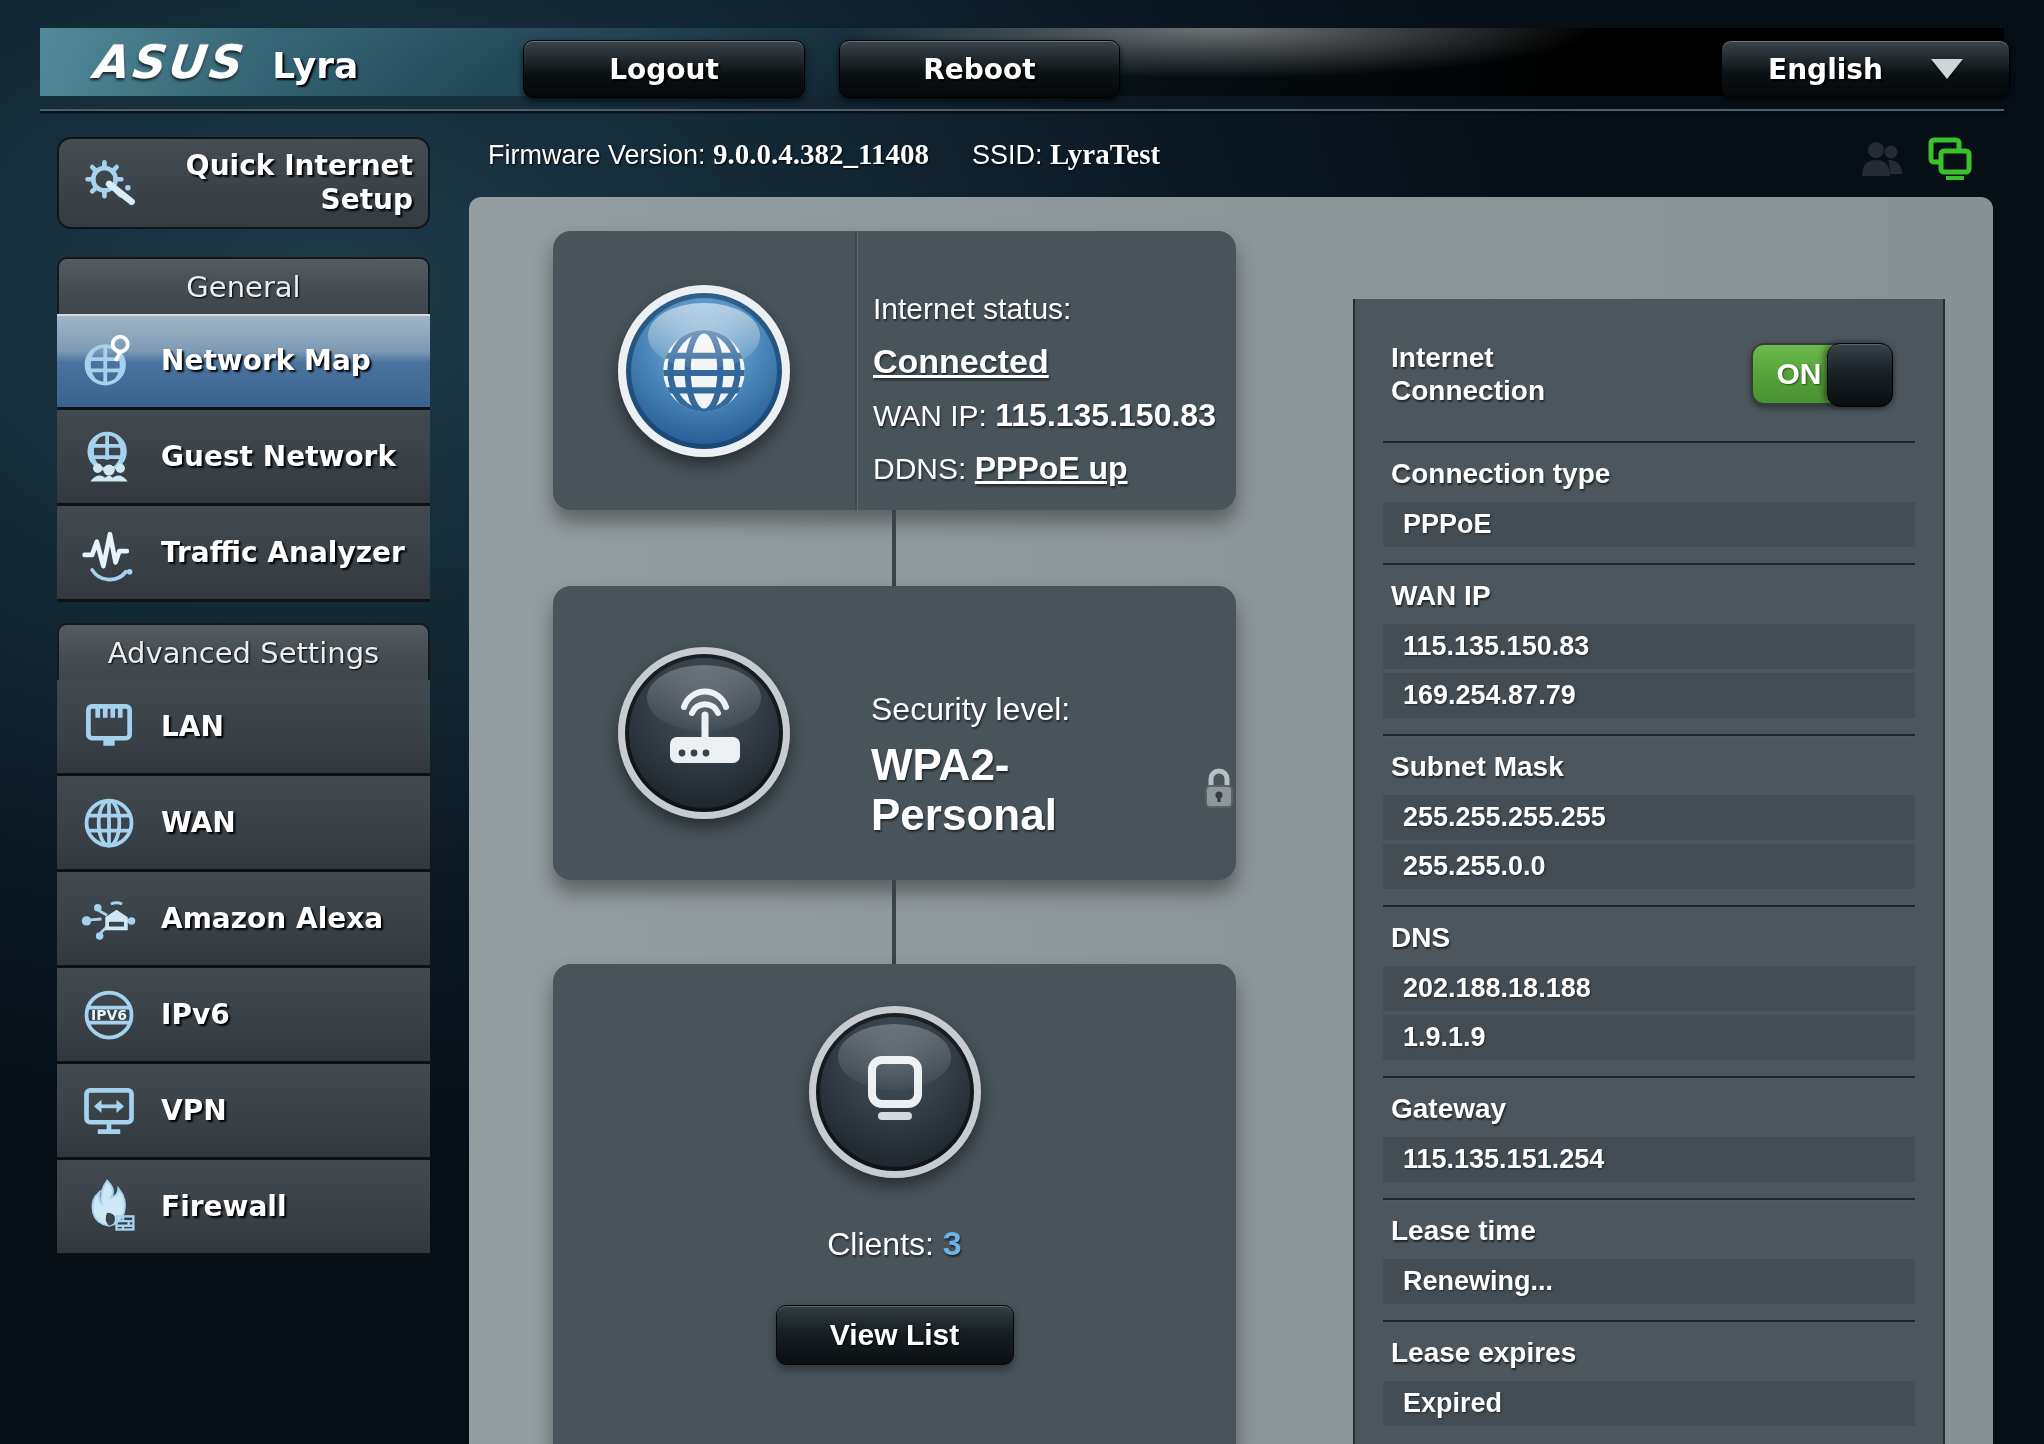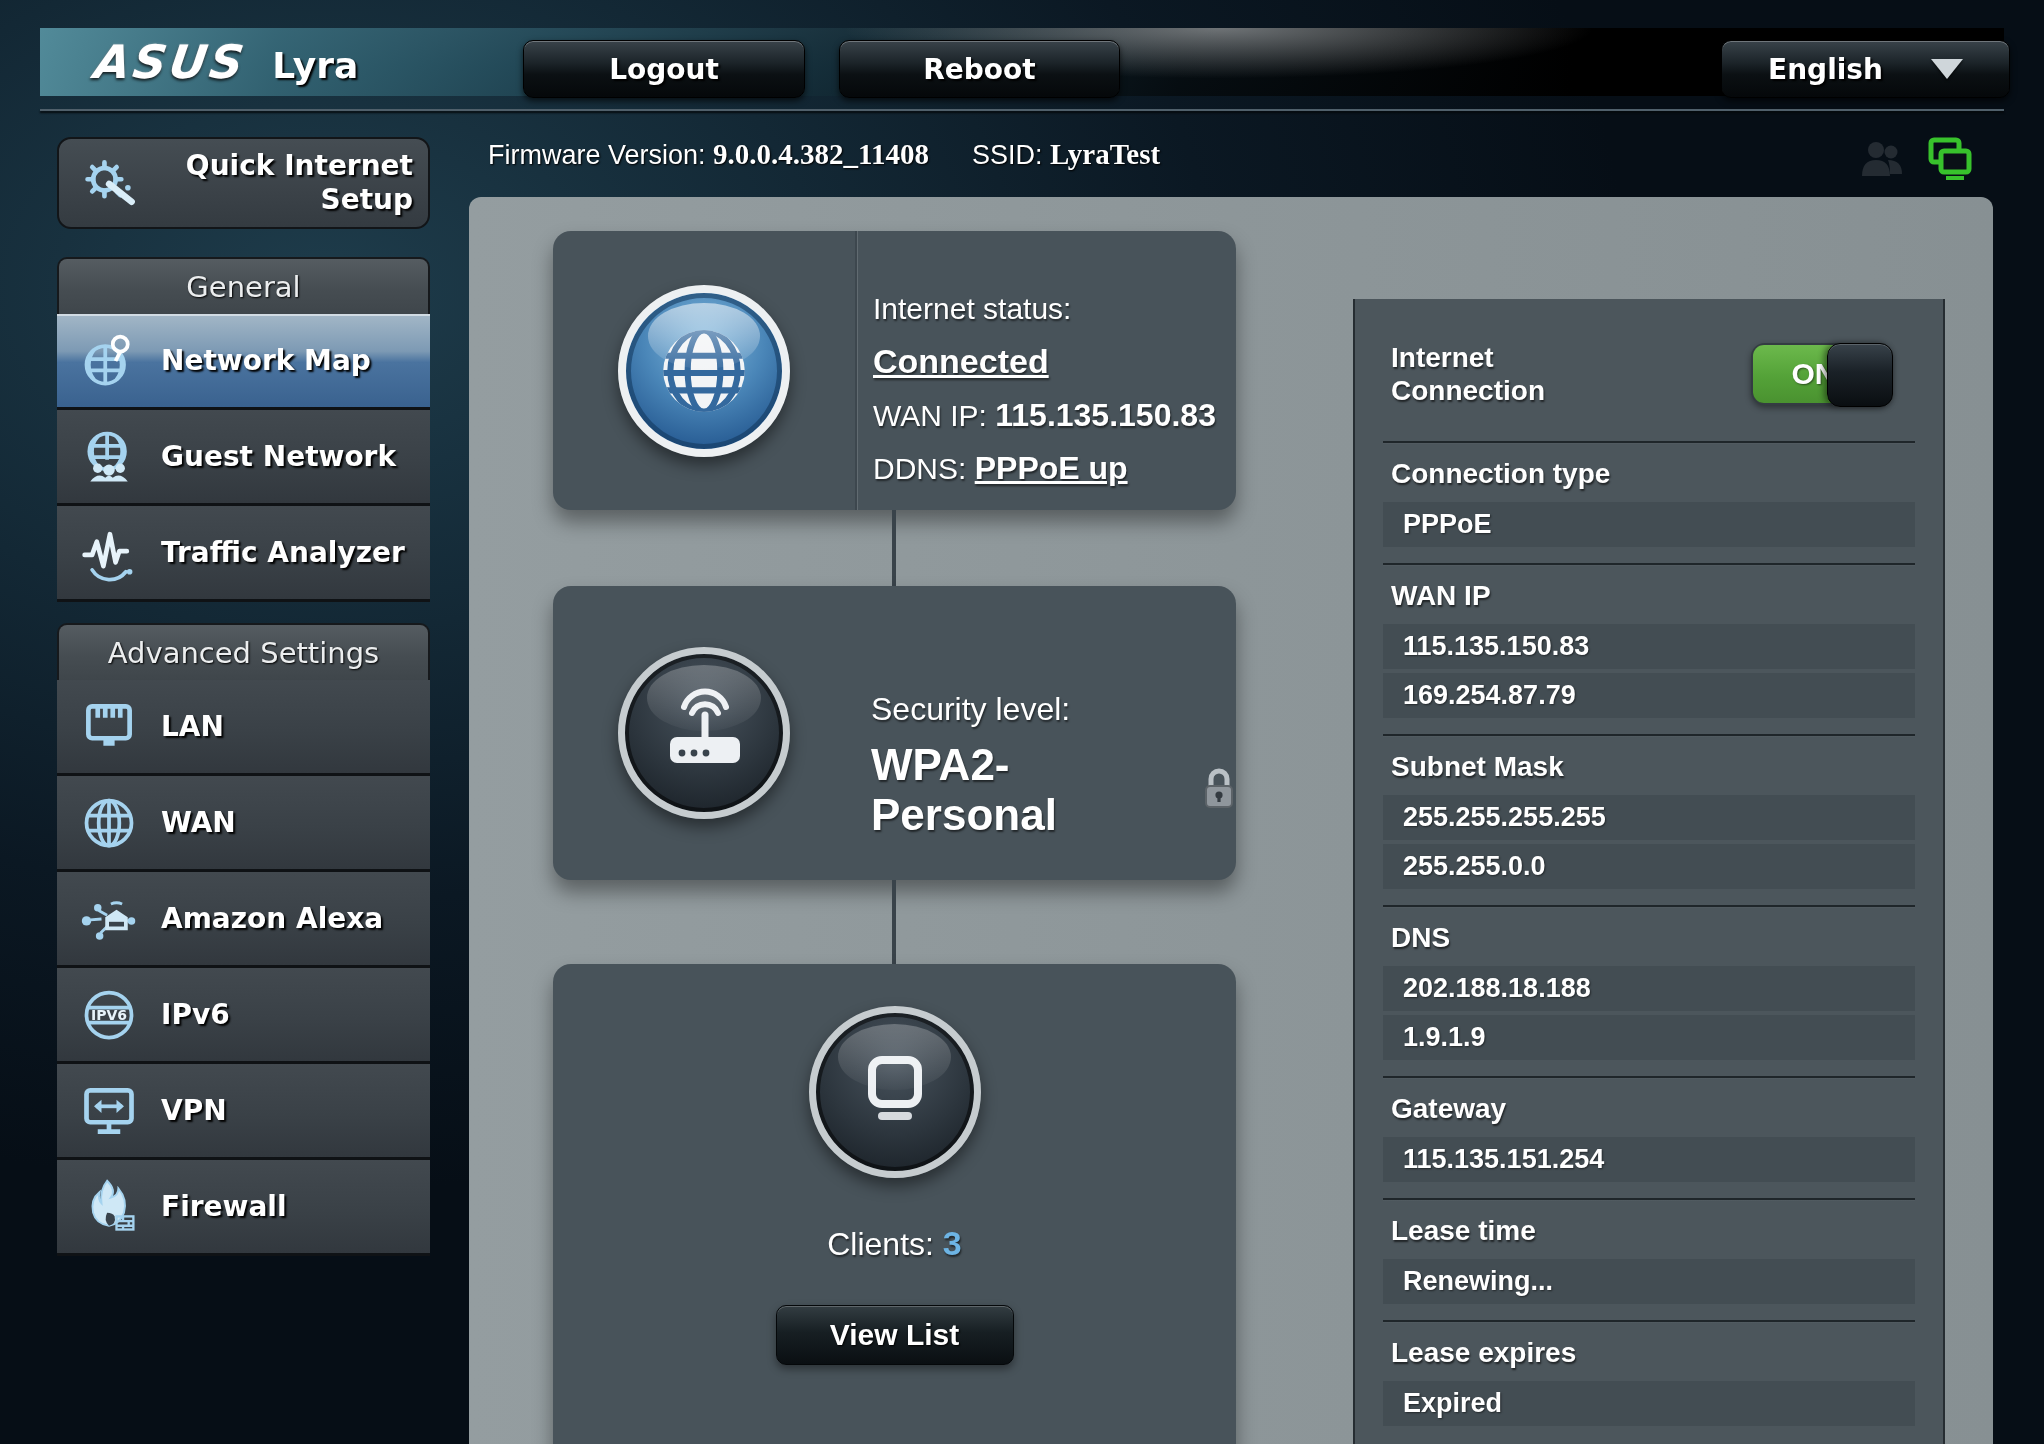--- a/index.html
+++ b/index.html
@@ -158,21 +158,21 @@
   #toggle-label{width:250px;font-size:28px;font-weight:bold;line-height:1.18;text-shadow:1px 2px 2px rgba(0,0,0,.6);}
   #toggle{
     position:relative;width:142px;height:62px;border-radius:14px;
     background:#12171b;border:2px solid #343c42;box-sizing:border-box;cursor:pointer;
     box-shadow:0 3px 6px rgba(0,0,0,.4);
   }
   #toggle-on{
     position:absolute;left:0;top:0;width:92px;height:100%;border-radius:11px 0 0 11px;
     background:linear-gradient(180deg,#6cb94c 0%, #54a238 55%, #4a9230 100%);
     display:flex;align-items:center;justify-content:center;
-    font-size:30px;font-weight:bold;color:#fff;text-shadow:1px 1px 2px rgba(0,0,0,.5);padding-left:15px;
+    font-size:30px;font-weight:bold;color:#fff;text-shadow:1px 1px 2px rgba(0,0,0,.5);
   }
   #toggle-knob{
     position:absolute;right:-2px;top:-2px;width:64px;height:62px;border-radius:13px;
     background:linear-gradient(180deg,#38424a 0%, #1a2127 45%, #0a0e11 100%);
     border:1px solid #000;box-shadow:inset 0 1px 0 rgba(255,255,255,.18), -3px 0 6px rgba(0,0,0,.45);
   }
   .divider{height:3px;background:linear-gradient(180deg,#1f262a 0%, #1f262a 55%, #6e7980 100%);}
   .plabel{font-size:28px;font-weight:bold;margin:14px 0 12px 8px;text-shadow:1px 2px 2px rgba(0,0,0,.6);}
   .vrow{
     height:45px;line-height:45px;background:#434d53;margin-bottom:4px;

